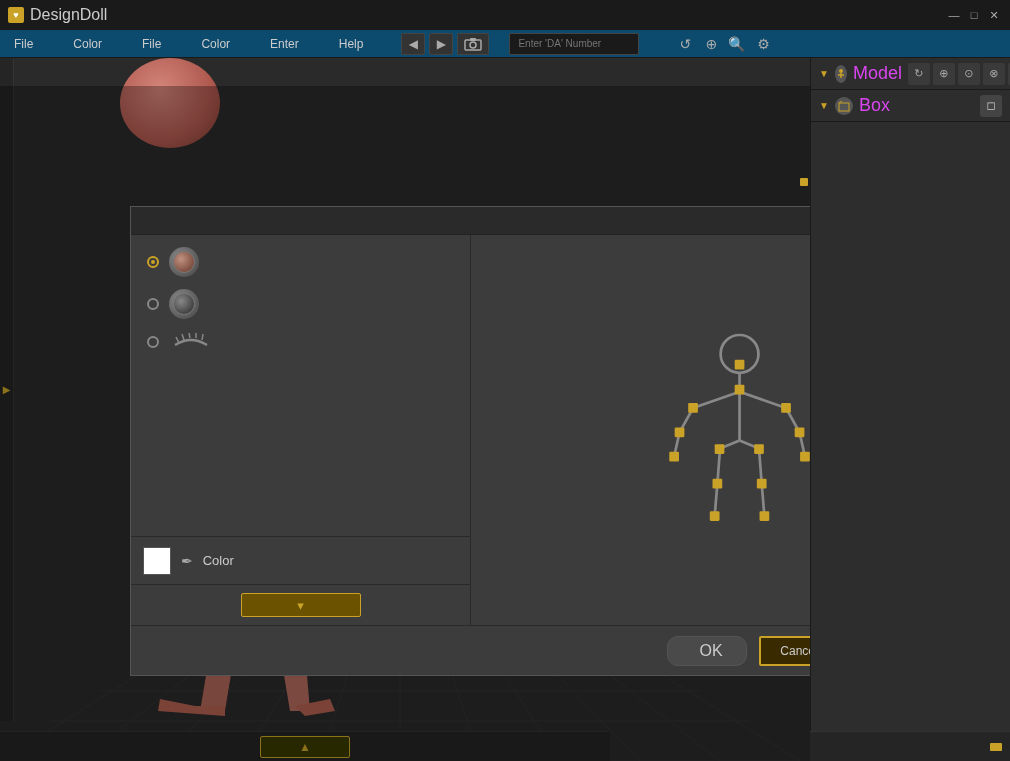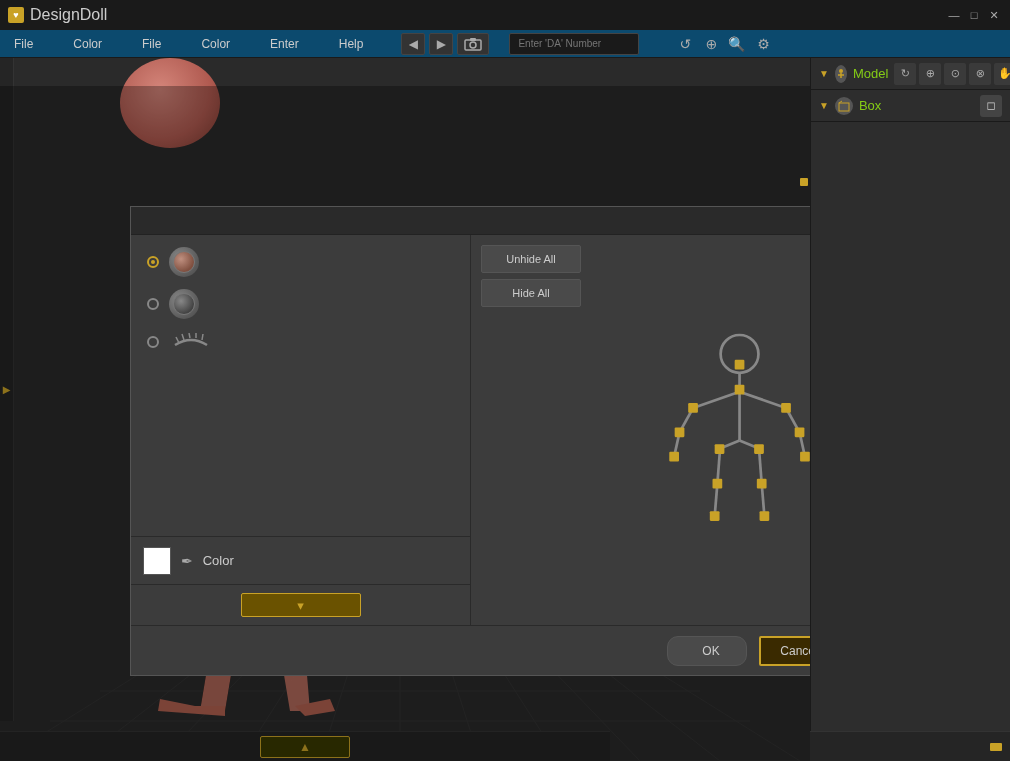--- a/index.html
+++ b/index.html
@@ -214,22 +214,22 @@
       height: 18px;
       border-radius: 50%;
       background: #555;
       display: flex;
       align-items: center;
       justify-content: center;
       font-size: 9px;
       color: #c9a227;
     }
     .panel-header-label {
-      color: #84cc16;
-      font-size: 13px;
+      color: #d946ef;
+      font-size: 18px;
       font-weight: 500;
     }
     .panel-header-icon {
       width: 22px;
       height: 22px;
       background: #444;
       border-radius: 3px;
       display: flex;
       align-items: center;
       justify-content: center;
@@ -491,21 +491,21 @@
       justify-content: flex-end;
       padding: 0 20px;
       gap: 12px;
     }
     .modal-ok-btn {
       width: 80px;
       height: 30px;
       background: #4a4a4a;
       border: 1px solid #555;
       color: #ccc;
-      font-size: 12px;
+      font-size: 16px;
       cursor: pointer;
       border-radius: 11px;
       padding-left: 8px;
     }
     .modal-cancel-btn {
       width: 80px;
       height: 30px;
       background: #3a2a00;
       border: 2px solid #c9a227;
       color: #ccc;
@@ -687,24 +687,20 @@
 
             <div id="modal-dropdown-row">
               <div class="dropdown-btn">
                 <span>▾</span>
               </div>
             </div>
           </div>
 
           <div id="modal-right">
 
-            <div id="modal-right-buttons">
-              <button class="modal-action-btn">Unhide All</button>
-              <button class="modal-action-btn">Hide All</button>
-            </div>
 
             <svg id="body-diagram" width="200" height="380" viewBox="0 0 370 380">
 
               <circle cx="186" cy="40" r="35" fill="none" stroke="#888" stroke-width="5"></circle>
 
               <line x1="186" y1="75" x2="186" y2="105" stroke="#888" stroke-width="5"></line>
 
               <line x1="186" y1="110" x2="100" y2="140" stroke="#888" stroke-width="5"></line>
               <line x1="186" y1="110" x2="272" y2="140" stroke="#888" stroke-width="5"></line>
 

